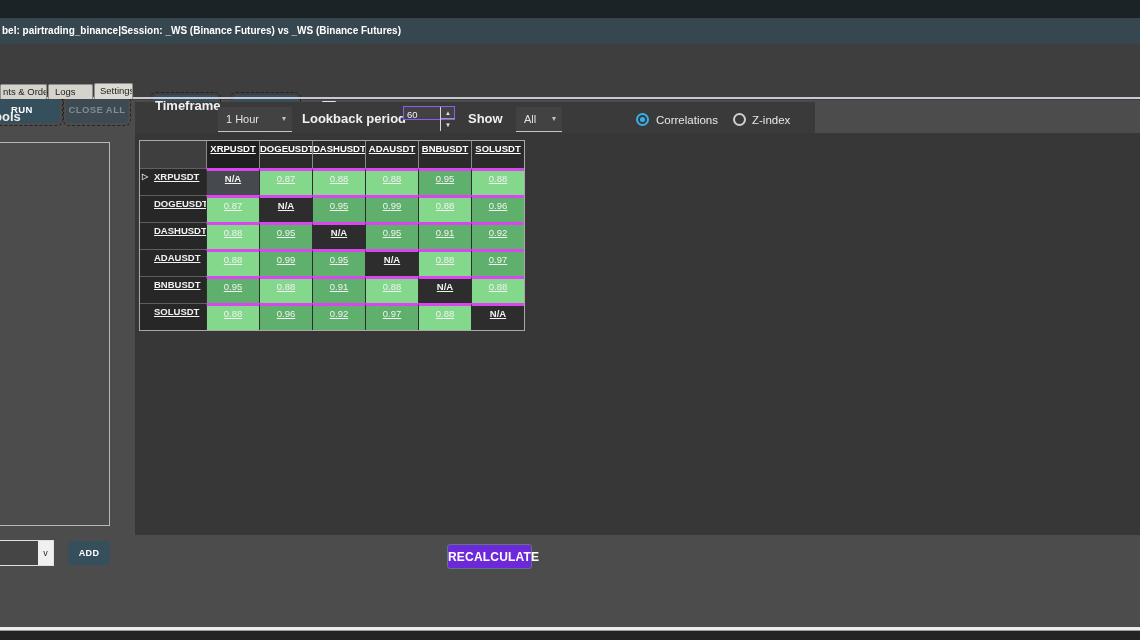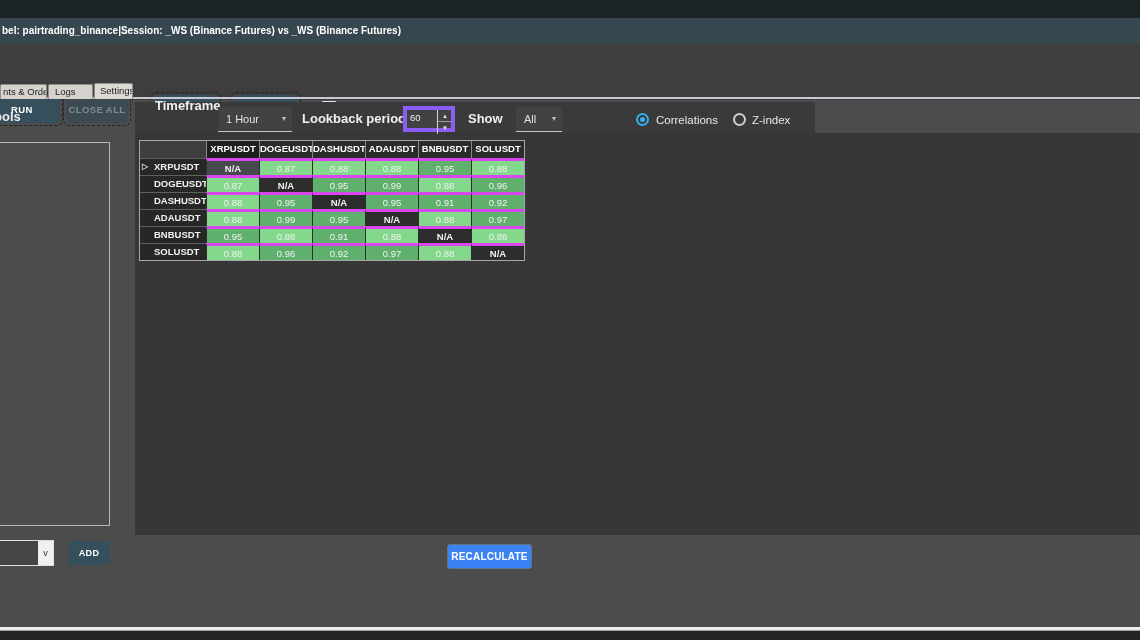--- a/index.html
+++ b/index.html
@@ -37,39 +37,39 @@
   .main-panel    { position:absolute; left:135px; top:133px; width:1005px; height:402px; background:#373737; }
   .groupbox { position:absolute; left:-30px; top:142px; width:140px; height:384px;
               border:1px solid #b8b8b8; }
   .leftlabel { position:absolute; left:-6px; top:109px; font-size:13px; font-weight:bold; color:#ececec; }
   
   .tlabel { position:absolute; font-size:13px; font-weight:bold; color:#f0f0f0; }
   .dd { position:absolute; height:25px; background:#424242; border-bottom:1px solid #c4c4c4;
         color:#e2e2e2; font-size:11px; line-height:24px; cursor:pointer; }
   .dd .ddval { display:inline-block; }
   .dd .ddarrow { position:absolute; right:6px; top:0; font-size:8px; color:#c0c0c0; line-height:24px; }
-  .spinner { position:absolute; left:403px; top:106px; width:52px; height:26px;
-             border:4px solid #8b5cf6; background:#424242; }
+  .spinner { position:absolute; left:403px; top:106px; width:52px; height:14px;
+             border:1px solid #8b5cf6; background:#424242; }
   .spinval { position:absolute; left:3px; top:2px; font-size:9.5px; color:#f2f2f2; }
   .spinarrows { position:absolute; right:0; top:0; width:14px; height:24px;
                 border-left:1px solid #d5d5d5; }
   .spinbtn { width:14px; height:12px; font-size:6px; color:#e8e8e8; text-align:center;
              line-height:12px; cursor:pointer; }
   .spinbtn.up { border-bottom:1px solid #9a9a9a; }
   .radio { position:absolute; width:13px; height:13px; border-radius:50%;
            border:2px solid #cfcfcf; top:113px; cursor:pointer; }
   .radio.sel { border-color:var(--accent); }
   .radio.sel::after { content:""; position:absolute; left:2px; top:2px; width:5px; height:5px;
                       border-radius:50%; background:var(--accent); }
   .rlabel { position:absolute; top:114px; font-size:11.5px; color:#e8e8e8; }
   
   .mtable { position:absolute; left:139px; top:140px; border:1px solid #a8a8a8;
             font-size:9.5px; color:#f2f2f2; background:#2b2b2b; }
   .mrow { display:flex; }
-  .mcell { height:17px; line-height:16px; flex:none; }
+  .mcell { height:27px; line-height:16px; flex:none;text-decoration:underline; }
   .corner { width:66px; background:#3e3e3e; }
   .chead  { width:53px; background:#2b2b2b; font-weight:bold; text-align:center;
             border-left:1px solid #8a8a8a; color:#fff; }
   .chead.first { background:#1f1f1f; }
   .rhead  { width:66px; background:#272727; border-top:1px solid #5f5f5f;
             padding-left:14px; font-weight:bold; white-space:nowrap; overflow:hidden;
             position:relative; }
   .rarrow { position:absolute; left:2px; top:0; font-size:8px; color:#dcdcdc; }
   .val, .na { width:53px; text-align:center; border-left:1px solid #2e2e2e;
               border-top:3px solid #d946ef; }
@@ -78,22 +78,22 @@
   
   .combo { position:absolute; left:-34px; top:540px; width:88px; height:26px;
            border:1px solid #e0e0e0; background:#454545; }
   .comboarrow { position:absolute; right:0; top:0; width:15px; height:24px; background:#f0f0f0;
                 color:#2a2a2a; font-size:9px; text-align:center; line-height:24px; }
   .addbtn { position:absolute; left:68px; top:541px; width:42px; height:24px;
             background:#35505c; color:#fff; border:none; border-radius:4px;
             font-family:"Liberation Sans",sans-serif; font-size:9px; font-weight:bold;
             letter-spacing:.4px; cursor:pointer;text-align:center; }
   .recalc { position:absolute; left:447px; top:544px; width:85px; height:25px;
-            background:#3b82f6; color:#fff; border:1px solid #5d7683; border-radius:3px;
-            font-family:"Liberation Sans",sans-serif; font-size:10px; font-weight:bold;
+            background:#6d28d9; color:#fff; border:1px solid #5d7683; border-radius:3px;
+            font-family:"Liberation Sans",sans-serif; font-size:12px; font-weight:bold;
             letter-spacing:.2px; cursor:pointer; }
   
   .footline1 { position:absolute; left:0; top:627px; width:1140px; height:3px; background:#ececec; }
   .footline2 { position:absolute; left:0; top:630px; width:1140px; height:1px; background:#9b9ba3; }
   .footbar   { position:absolute; left:0; top:631px; width:1140px; height:9px; background:#232323; }
 </style>
 </head>
 <body>
 
 <div class="screen">

